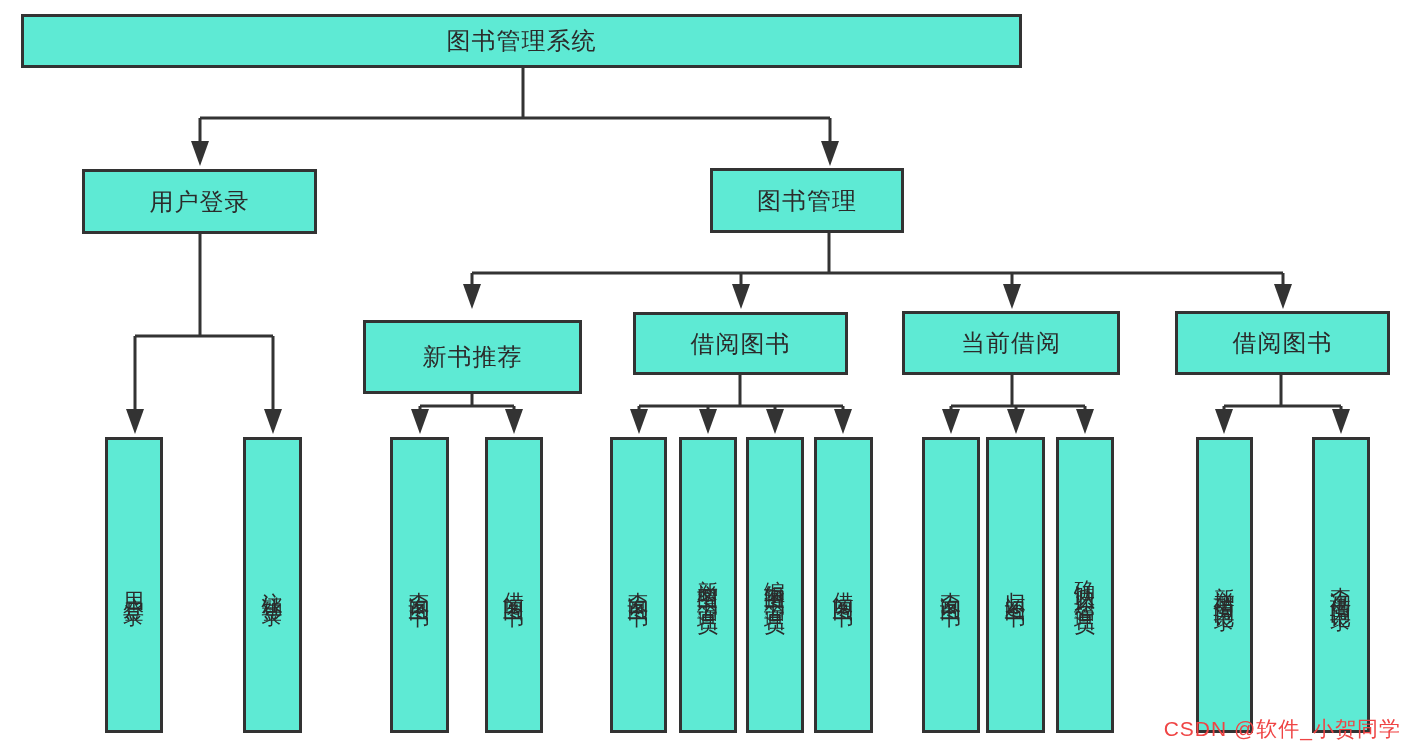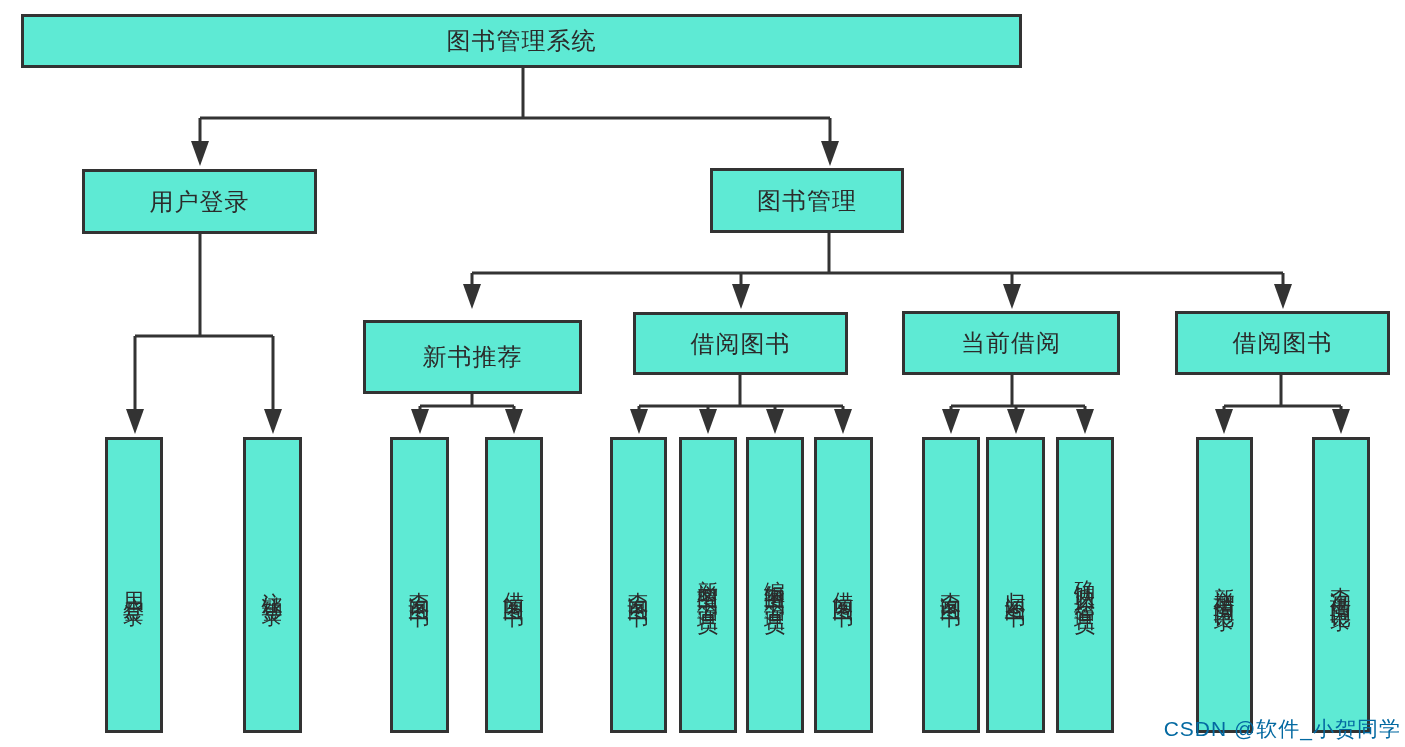--- a/index.html
+++ b/index.html
@@ -34,21 +34,21 @@
     letter-spacing: 5px;
     line-height: 1;
     padding: 6px 0;
   }
   .watermark {
     position: absolute;
     right: 4px;
     bottom: 4px;
     z-index: 3;
     font-size: 21px;
-    color: #0369a1;
+    color: #ef4444;
     letter-spacing: 1px;
     white-space: nowrap;
   }
 </style>
 </head>
 <body>
 
 <div class="stage">
 
   <svg class="wires" width="1405" height="747" viewBox="0 0 1405 747" xmlns="http://www.w3.org/2000/svg">

